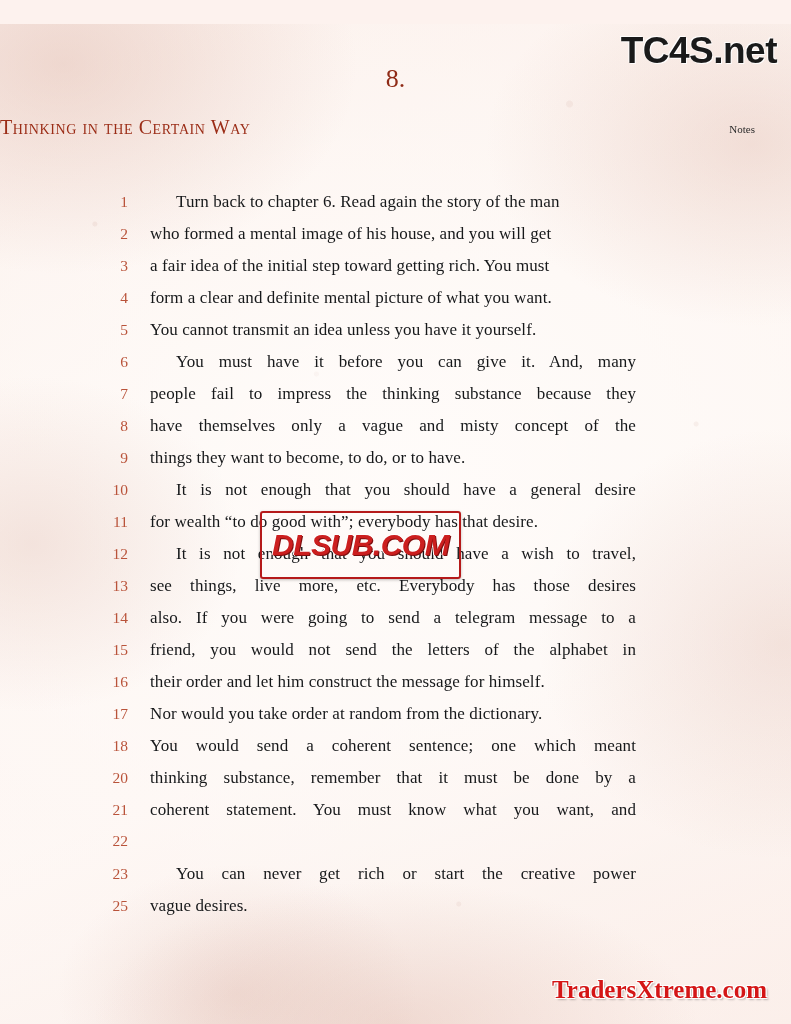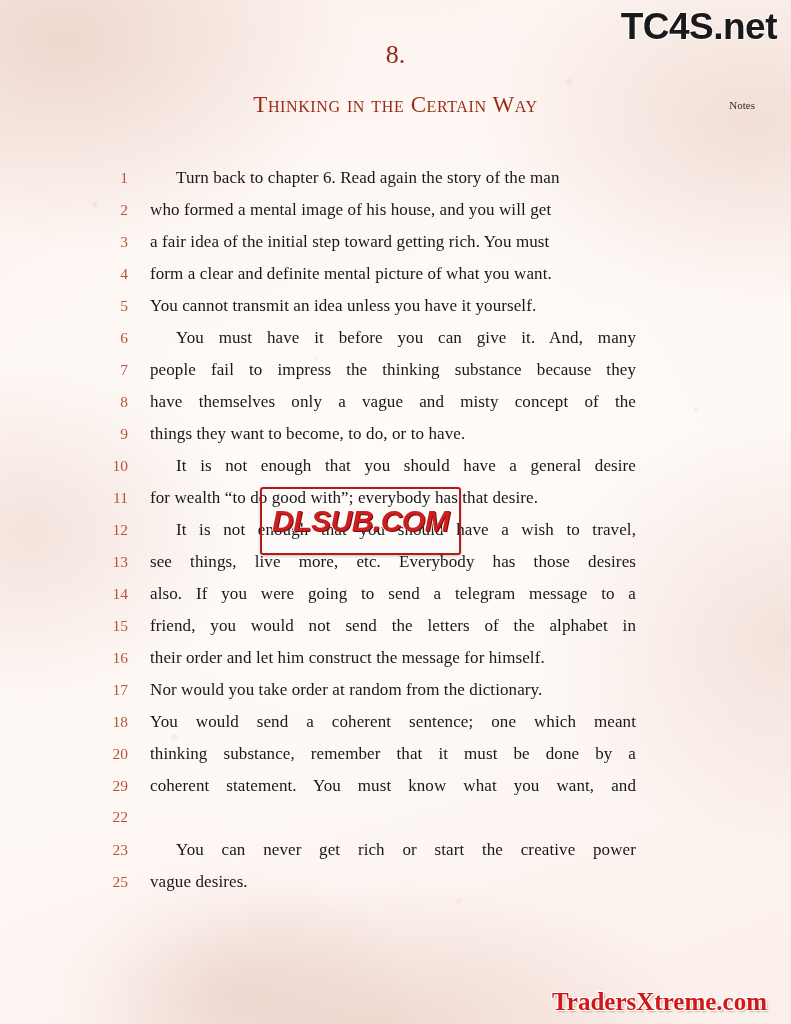--- a/index.html
+++ b/index.html
@@ -21,20 +21,21 @@
     background:
       radial-gradient(ellipse 420px 300px at 8% 4%, rgba(216,170,155,0.38), rgba(216,170,155,0) 70%),
       radial-gradient(ellipse 380px 260px at 95% 12%, rgba(214,166,150,0.30), rgba(214,166,150,0) 70%),
       radial-gradient(ellipse 300px 240px at 4% 52%, rgba(219,178,164,0.30), rgba(219,178,164,0) 70%),
       radial-gradient(ellipse 340px 300px at 99% 62%, rgba(214,166,150,0.26), rgba(214,166,150,0) 72%),
       radial-gradient(ellipse 420px 200px at 50% 100%, rgba(216,170,155,0.34), rgba(216,170,155,0) 72%),
       radial-gradient(ellipse 250px 180px at 30% 97%, rgba(205,150,135,0.22), rgba(205,150,135,0) 72%),
       radial-gradient(ellipse 700px 600px at 50% 45%, rgba(255,252,250,0.95), rgba(255,250,247,0.35) 75%),
       linear-gradient(160deg, #fbeee9 0%, #fdf5f1 35%, #fdf6f3 65%, #f9e9e3 100%);
     overflow: hidden;
+    margin-top: 24px;
   }
   .grain {
     position: absolute;
     inset: 0;
     background-image:
       radial-gradient(circle at 12% 20%, rgba(190,140,125,0.12) 0 2px, rgba(0,0,0,0) 3px),
       radial-gradient(circle at 72% 8%, rgba(190,140,125,0.10) 0 3px, rgba(0,0,0,0) 4px),
       radial-gradient(circle at 88% 40%, rgba(190,140,125,0.10) 0 2px, rgba(0,0,0,0) 3px),
       radial-gradient(circle at 22% 72%, rgba(190,140,125,0.10) 0 3px, rgba(0,0,0,0) 4px),
       radial-gradient(circle at 58% 88%, rgba(190,140,125,0.10) 0 2px, rgba(0,0,0,0) 3px),
@@ -70,22 +71,22 @@
     color: #8f2b17;
     font-family: "Liberation Serif", serif;
   }
 
   
   .chapter-title {
     position: absolute;
     top: 92px;
     left: 0;
     width: 100%;
-    text-align: center;
-    font-size: 23px;
+    text-align: left;
+    font-size: 20px;
     color: #9b2d17;
     font-family: "Liberation Serif", serif;
     font-variant: small-caps;
     letter-spacing: 0.6px;
   }
 
   
   .notes-label {
     position: absolute;
     top: 99px;
@@ -154,21 +155,21 @@
       1px 1px 0 #7d0d0d,
       -1px 0 0 #ffffff,
       0 -1px 0 #ffffff;
     box-shadow: 0 1px 3px rgba(0,0,0,0.25);
     background-color: rgba(255,255,255,0.55);
   }
 
   
   .wm-bottom {
     position: absolute;
-    bottom: 8px;
+    bottom: 20px;
     right: 24px;
     font-family: "Liberation Serif", serif;
     font-weight: bold;
     font-size: 25px;
     color: #d41616;
     text-shadow:
       1px 1px 0 #ffffff,
       -1px -1px 0 #ffffff,
       1px -1px 0 #ffffff,
       -1px 1px 0 #ffffff,
@@ -259,21 +260,21 @@
       </div>
       <div class="line">
         <div class="lineno">18</div>
         <div class="ltext just">You would send a coherent sentence; one which meant</div>
       </div>
       <div class="line">
         <div class="lineno">20</div>
         <div class="ltext just">thinking substance, remember that it must be done by a</div>
       </div>
       <div class="line">
-        <div class="lineno">29</div>
+        <div class="lineno">21</div>
         <div class="ltext just">coherent statement. You must know what you want, and</div>
       </div>
       <div class="line">
         <div class="lineno">22</div>
       </div>
       <div class="line">
         <div class="lineno">23</div>
         <div class="ltext just indent">You can never get rich or start the creative power</div>
       </div>
       <div class="line">

